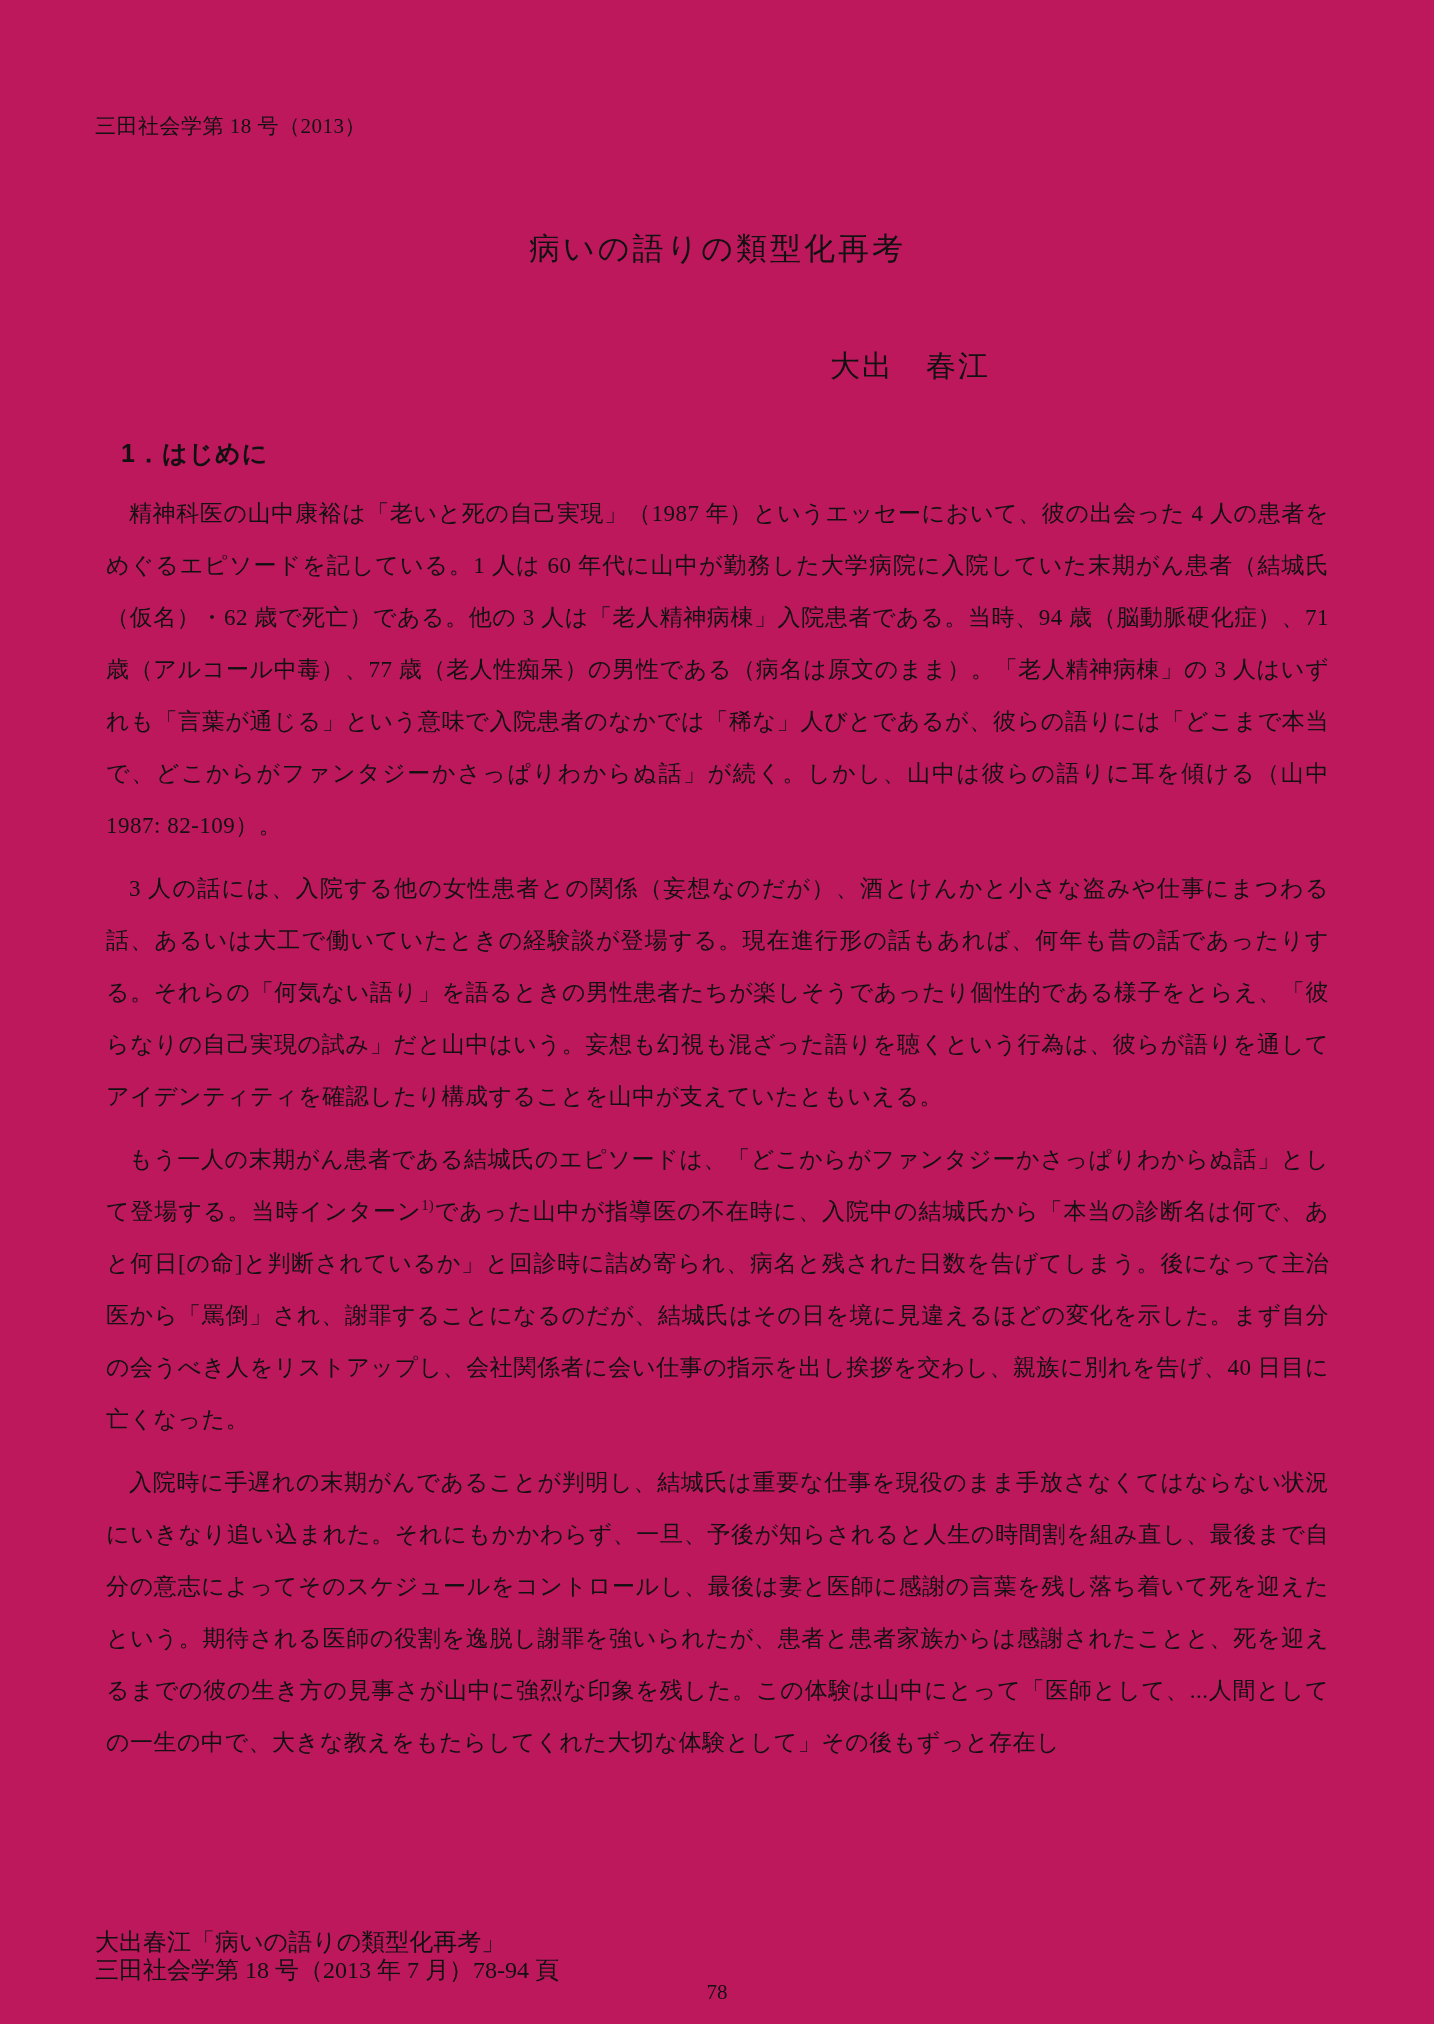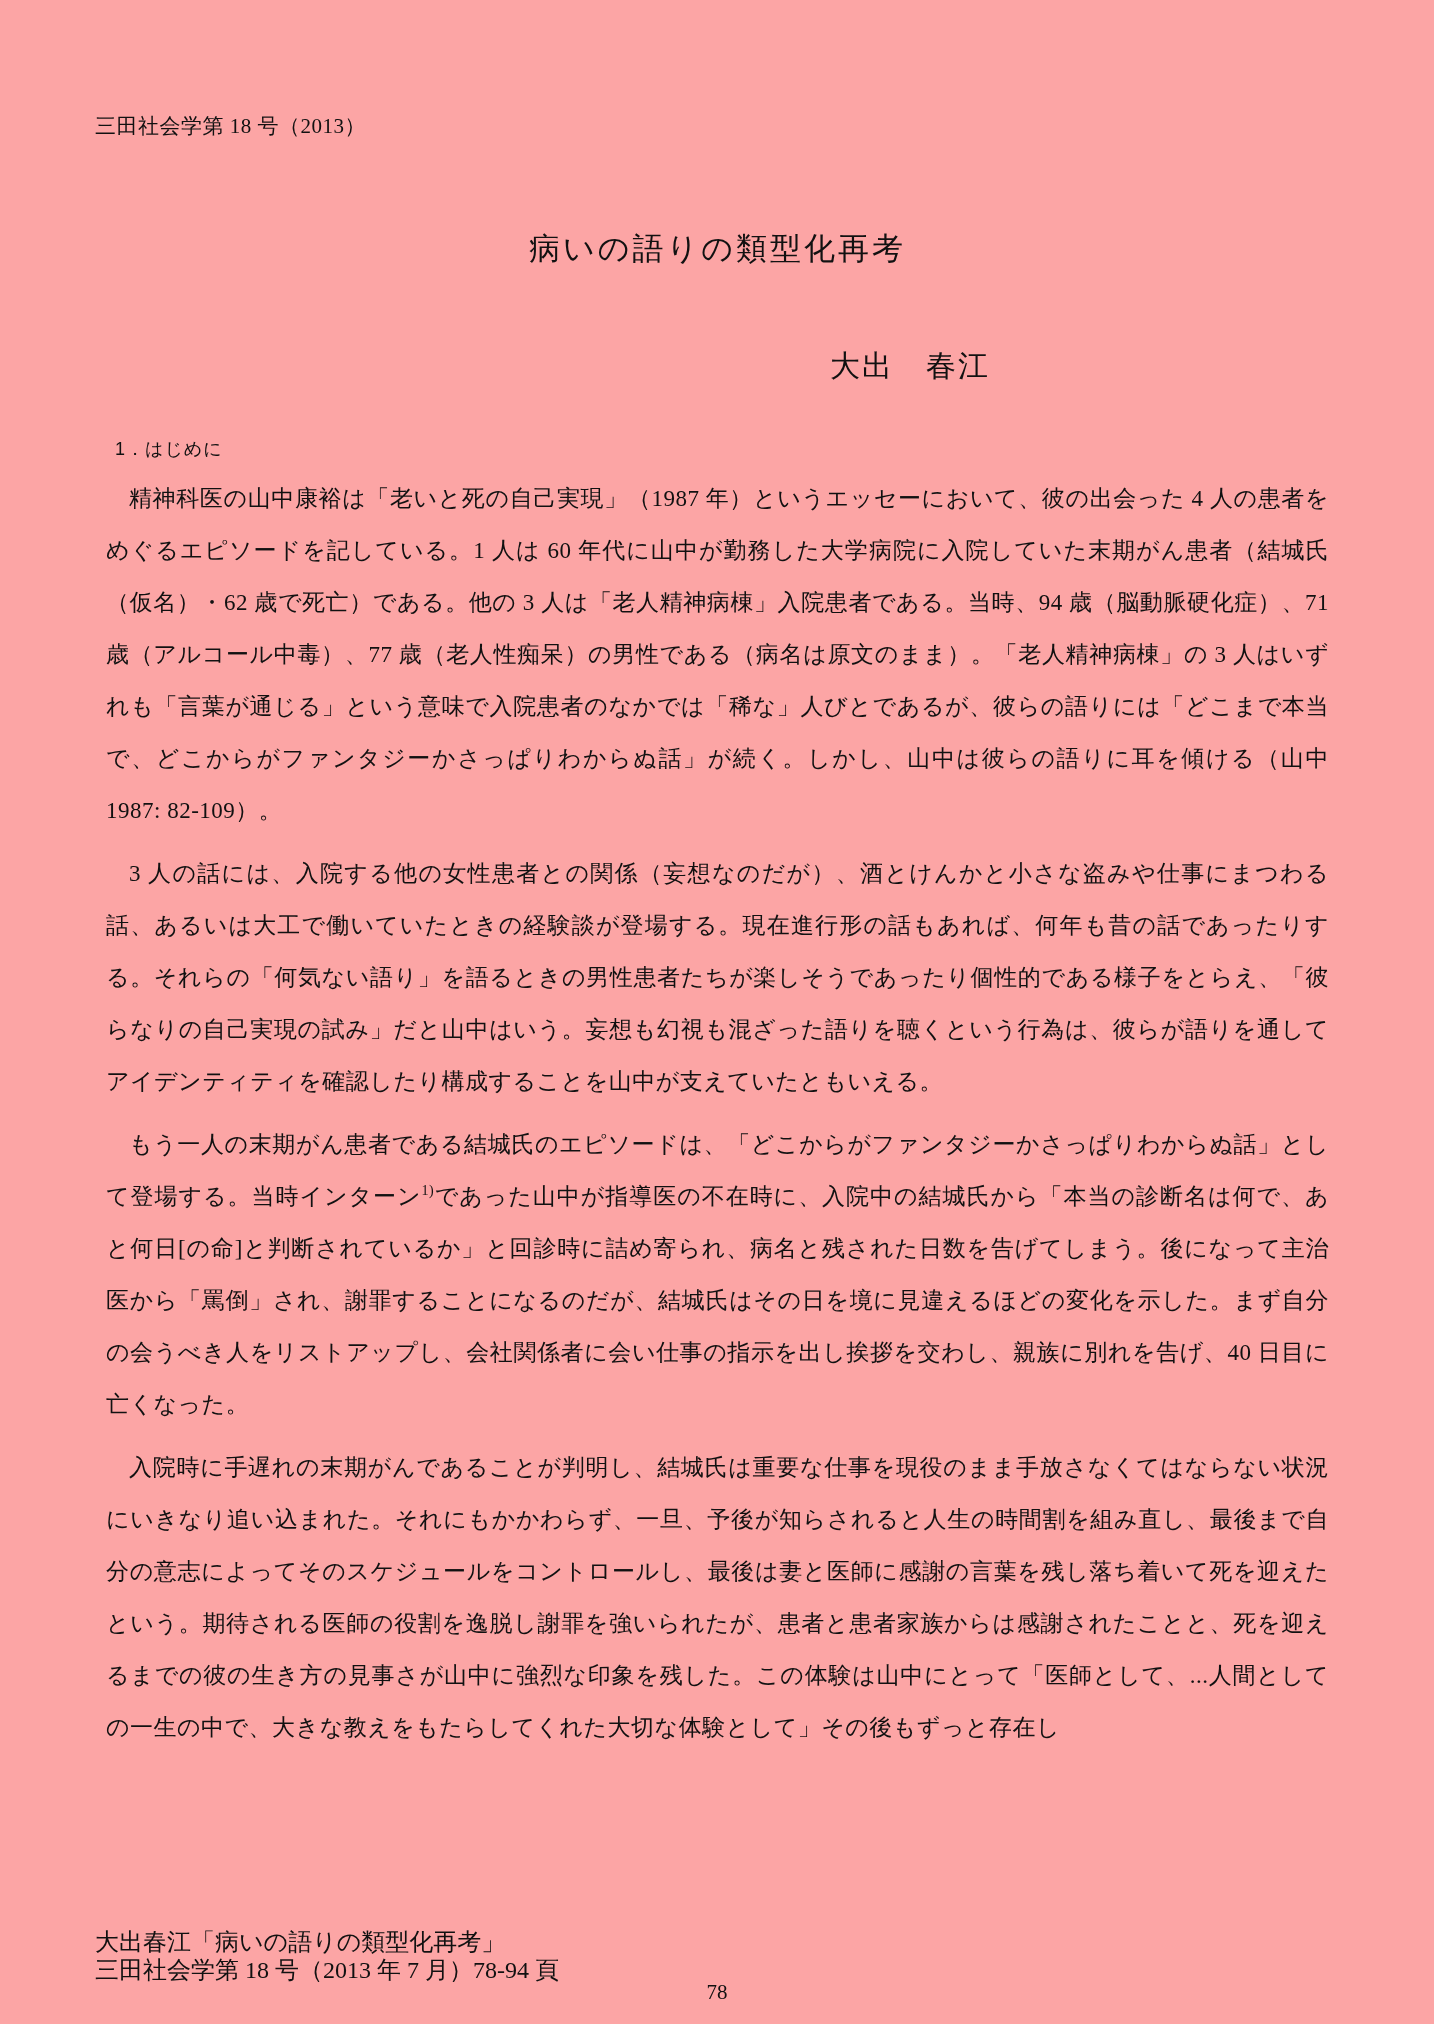--- a/index.html
+++ b/index.html
@@ -5,21 +5,21 @@
   <style>
     html, body {
       margin: 0;
       padding: 0;
       background: #ffffff;
     }
     .page {
       position: relative;
       width: 1434px;
       height: 2024px;
-      background: #fca5a5;
+      background: #be185d;
       color: #111111;
       font-family: "Liberation Serif", "DejaVu Serif", serif;
       overflow: hidden;
     }
     .content {
       position: absolute;
       left: 95px;
       right: 94px;
       top: 0;
     }
@@ -37,26 +37,26 @@
       letter-spacing: 3px;
     }
     .author-name {
       margin-top: 76px;
       text-align: right;
       padding-right: 350px;
       font-size: 30px;
       letter-spacing: 2px;
     }
     .section-heading {
-      margin: 12px;
+      margin: 18px;
       margin-top: 50px;
       padding-left: 8px;
       font-family: "Liberation Sans", "DejaVu Sans", sans-serif;
-      font-size: 18px;
-      font-weight: normal;
+      font-size: 25px;
+      font-weight: bold;
       letter-spacing: 1px;
     }
     .body-text {
       margin-top: 6px;
     }
     .body-para {
       margin: 11px;
       font-size: 23px;
       line-height: 52px;
       text-align: justify;

